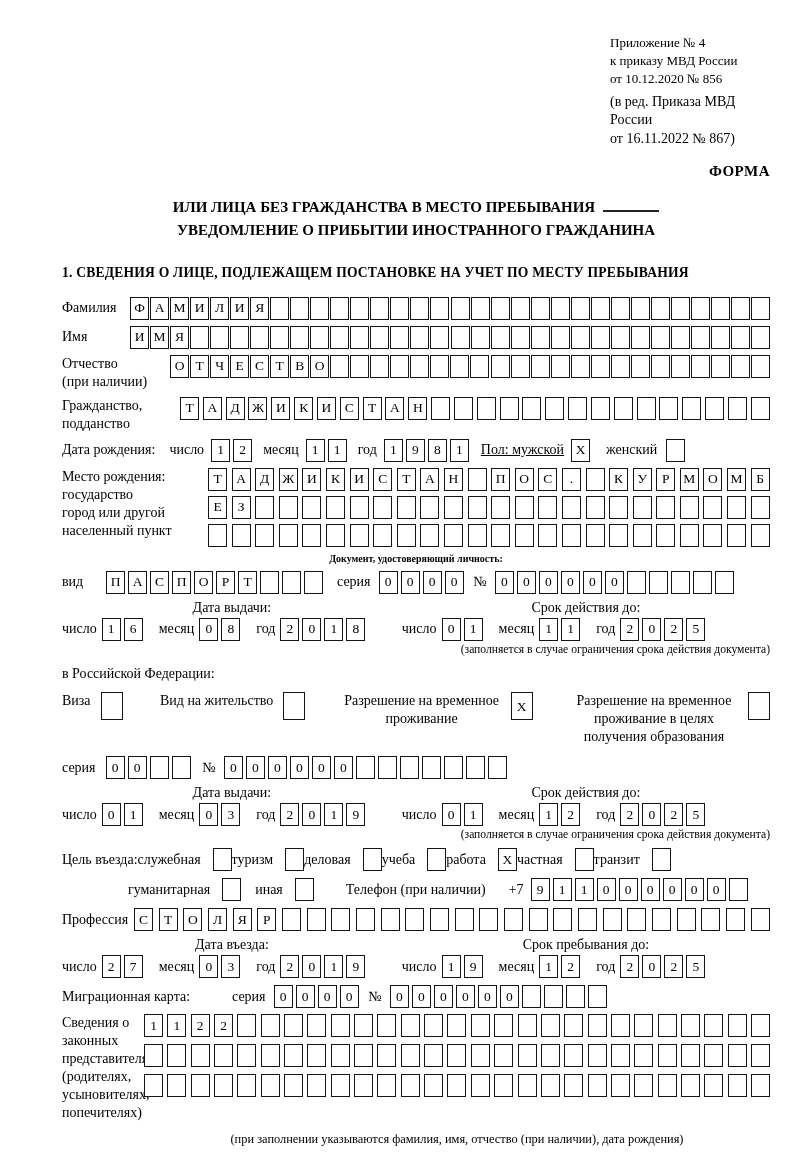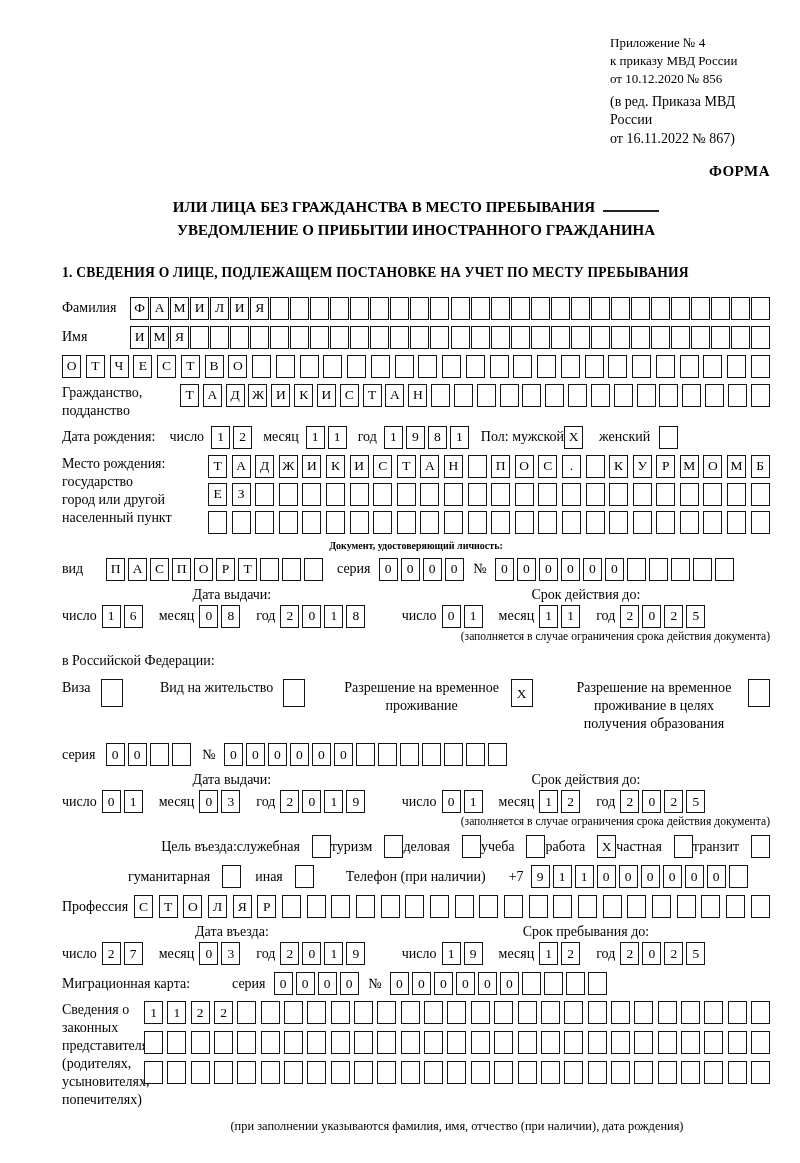--- a/index.html
+++ b/index.html
@@ -61,21 +61,21 @@
 
   .intro { line-height:1.55; margin-top:4px; }
 
   .opts { display:flex; justify-content:space-between; align-items:flex-start; margin:8px 0 10px; }
   .opt { display:flex; align-items:flex-start; gap:10px; }
   .opt-label { line-height:18px; }
   .opt-label.multi { text-align:center; }
   .mw155 { width:158px; }
   .mw168 { width:168px; }
 
-  .purpose { display:flex; align-items:center; justify-content:flex-end; margin-bottom:7px; }
+  .purpose { display:flex; align-items:center; justify-content:flex-start; margin-bottom:7px; }
   .pitem { display:flex; align-items:center; gap:12px; }
   .purpose2 { display:flex; align-items:center; margin-left:66px; margin-bottom:7px; gap:14px; }
   .phone-group { display:flex; align-items:center; gap:7px; }
 
   .final-note { font-size:12.4px; padding-left:118px; text-align:center; margin-top:2px; }
 </style>
 </head>
 <body>
 
 <div class="page">
@@ -173,20 +173,24 @@
           <span class="cb"></span>
           <span class="cb"></span>
           <span class="cb"></span>
           <span class="cb"></span>
           <span class="cb"></span>
           <span class="cb"></span>
         </span>
     </div>
 
     <div class="frow top">
+      <span class="lbl w105">
+        <div>Отчество</div>
+        <div>(при наличии)</div>
+      </span>
       <span class="boxes spread">
           <span class="cb">О</span>
           <span class="cb">Т</span>
           <span class="cb">Ч</span>
           <span class="cb">Е</span>
           <span class="cb">С</span>
           <span class="cb">Т</span>
           <span class="cb">В</span>
           <span class="cb">О</span>
           <span class="cb"></span>
@@ -261,21 +265,21 @@
           <span class="cb">1</span>
           <span class="cb">1</span>
         </span>
       <span class="lbl mlab slab">год</span>
       <span class="boxes">
           <span class="cb">1</span>
           <span class="cb">9</span>
           <span class="cb">8</span>
           <span class="cb">1</span>
         </span>
-      <span class="lbl" style="margin-left:12px; ">Пол: мужской</span>
+      <span class="lbl" style="margin-left:12px; margin-right:7px;text-decoration:underline;">Пол: мужской</span>
       <span class="boxes">
           <span class="cb">X</span>
         </span>
       <span class="lbl" style="margin-left:16px; margin-right:9px;">женский</span>
       <span class="boxes">
           <span class="cb"></span>
         </span>
     </div>
 
     <div class="frow top" style="margin-top:6px;">

